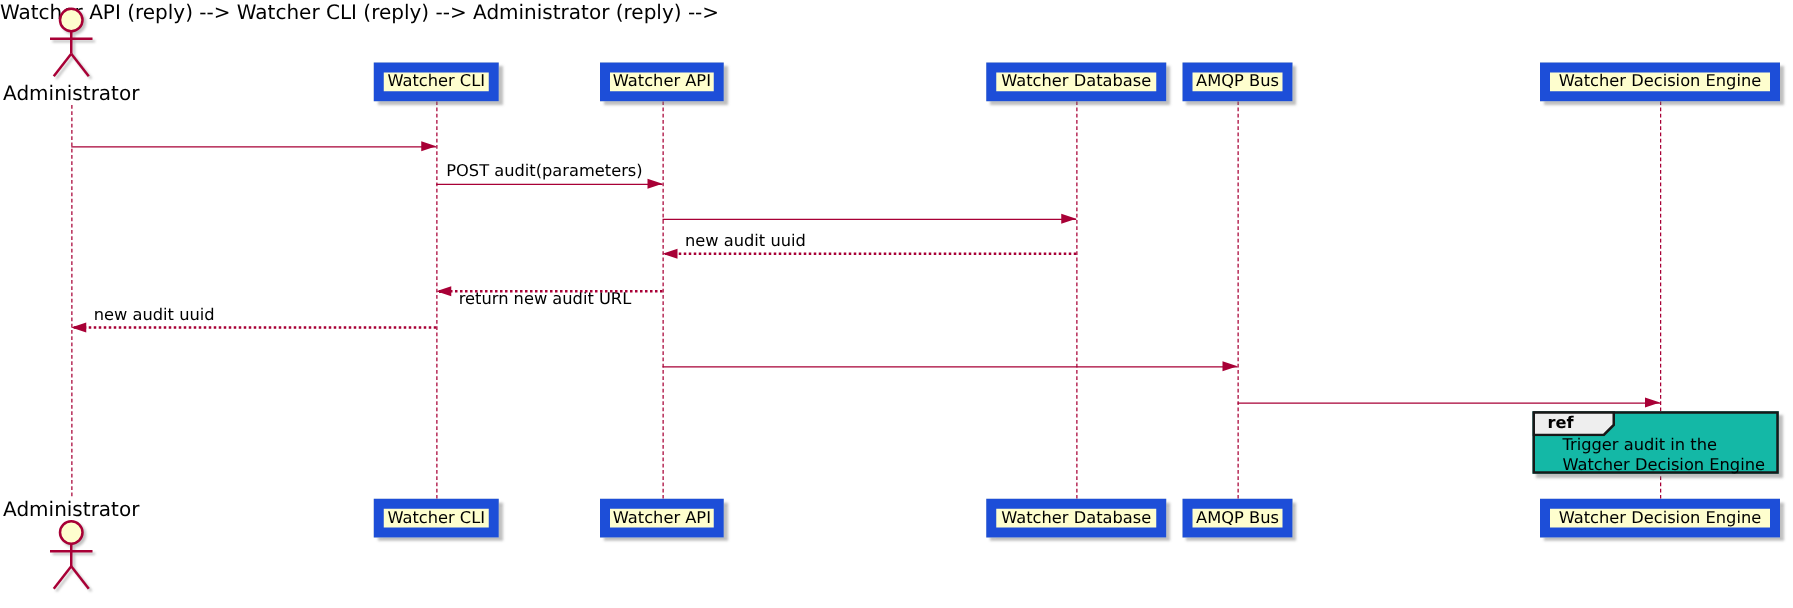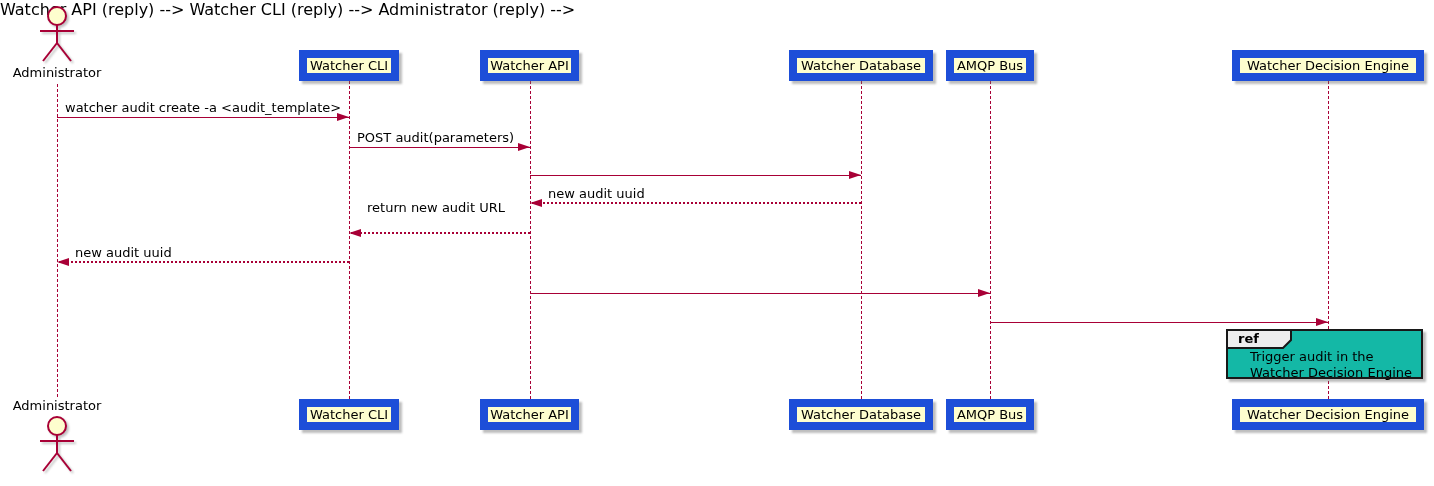--- a/index.html
+++ b/index.html
@@ -2,21 +2,21 @@
 <html><head>
 <meta charset="utf-8">
 <style>
   html,body{margin:0;padding:0;background:#fff;}
   body{width:1434px;height:486px;position:relative;font-family:"DejaVu Sans","Liberation Sans",sans-serif;color:#000;overflow:hidden;}
   .canvas{position:absolute;left:0;top:0;width:1434px;height:486px;}
   .lifeline{position:absolute;width:0;border-left:1px dashed #A80036;}
   .pbox{position:absolute;height:31px;box-sizing:border-box;background:#FEFECE;border:8px solid #1d4ed8;
         box-shadow:3px 3px 2px rgba(110,110,110,.45);display:flex;align-items:center;justify-content:center;
         font-size:13px;white-space:nowrap;}
-  .actor-label{position:absolute;width:114px;text-align:center;font-size:13px;}
+  .actor-label{position:absolute;width:114px;text-align:center;font-size:16px;}
   .actor-figure{position:absolute;filter:drop-shadow(2.5px 2.5px 1px rgba(120,120,120,.45));}
   .msg-line{position:absolute;height:0;border-top:1px solid #A80036;}
   .msg-line.dashed{border-top-style:dotted;border-top-width:2px;}
   .msg-label{position:absolute;font-size:13px;white-space:nowrap;line-height:15px;}
   .head{position:absolute;width:0;height:0;border-top:4px solid transparent;border-bottom:4px solid transparent;}
   .head.right{border-left:12px solid #A80036;}
   .head.left{border-right:12px solid #A80036;}
   .refbox{position:absolute;box-sizing:border-box;background:#14b8a6;border:2px solid #181818;
           box-shadow:3px 3px 2px rgba(110,110,110,.45);font-size:13px;}
   .ref-line{position:absolute;white-space:nowrap;line-height:15px;}
@@ -63,40 +63,39 @@
   <div class="pbox" style="left:1232px;top:50px;width:192px">Watcher Decision Engine</div>
 
   
   <div class="pbox" style="left:299px;top:399px;width:100px">Watcher CLI</div>
   <div class="pbox" style="left:480px;top:399px;width:99px">Watcher API</div>
   <div class="pbox" style="left:789px;top:399px;width:144px">Watcher Database</div>
   <div class="pbox" style="left:946px;top:399px;width:88px">AMQP Bus</div>
   <div class="pbox" style="left:1232px;top:399px;width:192px">Watcher Decision Engine</div>
 
   
-  <div class="msg-label" style="left:65px;top:100px">watcher audit create -a &lt;audit_template&gt;</div>
   <div class="msg-line" style="left:57px;top:117px;width:292px"></div>
   <div class="head right" style="left:337px;top:113px"></div>
 
   
   <div class="msg-label" style="left:357px;top:130px">POST audit(parameters)</div>
   <div class="msg-line" style="left:349px;top:147px;width:181px"></div>
   <div class="head right" style="left:518px;top:143px"></div>
 
   
   <div class="msg-line" style="left:530px;top:175px;width:331px"></div>
   <div class="head right" style="left:849px;top:171px"></div>
 
    Watcher API (reply) --&gt;
   <div class="msg-label" style="left:548px;top:186px">new audit uuid</div>
   <div class="msg-line dashed" style="left:532px;top:202px;width:329px"></div>
   <div class="head left" style="left:530px;top:199px"></div>
 
    Watcher CLI (reply) --&gt;
-  <div class="msg-label" style="left:367px;top:200px">return new audit URL</div>
+  <div class="msg-label" style="left:367px;top:232px">return new audit URL</div>
   <div class="msg-line dashed" style="left:351px;top:232px;width:179px"></div>
   <div class="head left" style="left:349px;top:229px"></div>
 
    Administrator (reply) --&gt;
   <div class="msg-label" style="left:75px;top:245px">new audit uuid</div>
   <div class="msg-line dashed" style="left:59px;top:261px;width:290px"></div>
   <div class="head left" style="left:57px;top:258px"></div>
 
   
   <div class="msg-line" style="left:530px;top:293px;width:460px"></div>

